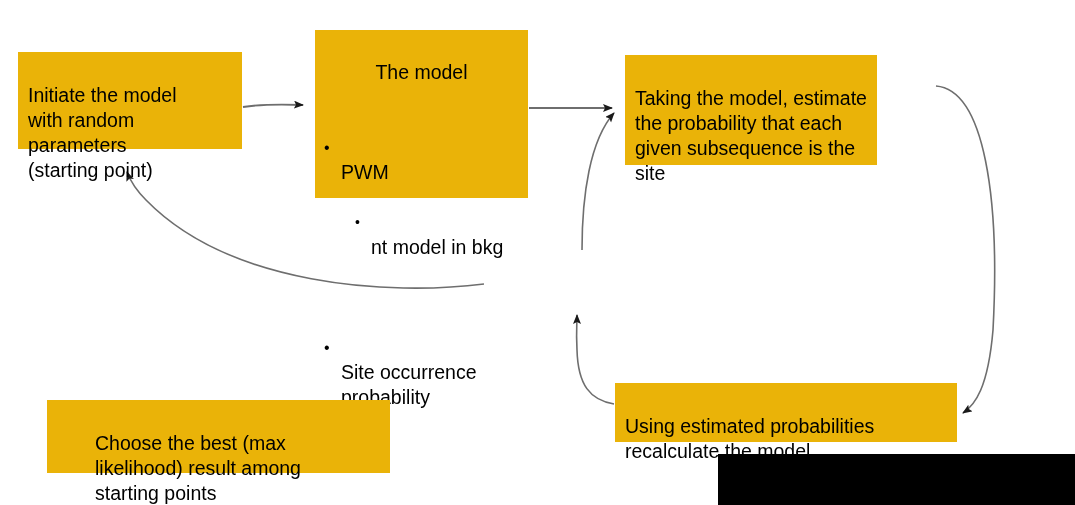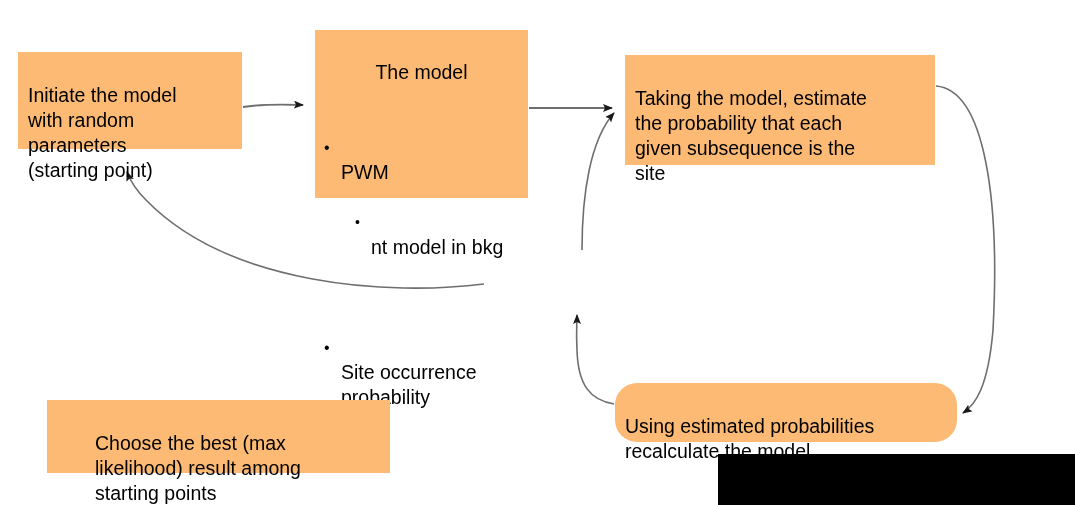--- a/index.html
+++ b/index.html
@@ -19,21 +19,21 @@
   .edges {
     position: absolute;
     left: 0;
     top: 0;
     width: 1075px;
     height: 505px;
     pointer-events: none;
   }
   .node {
     position: absolute;
-    background: #fdba74;
+    background: #eab308;
     color: #000000;
     font-family: "Liberation Sans", sans-serif;
     font-size: 19.5px;
     line-height: 25px;
     box-sizing: border-box;
     padding: 6px 9px 6px 10px;
     white-space: pre-line;
   }
   .node.center-title {
     padding-top: 5px;
@@ -126,29 +126,29 @@
           </li>
         </ul>
       </li>
       <li>
         <span class="node-text">Site occurrence
 probability</span>
       </li>
     </ul>
   </div>
 
-  <div class="node" style="left:625px; top:55px; width:310px; height:110px;">
+  <div class="node" style="left:625px; top:55px; width:252px; height:110px;">
     <span class="node-text">Taking the model, estimate
 the probability that each
 given subsequence is the
 site</span>
   </div>
 
 
-  <div class="node" style="left:615px; top:383px; width:342px; height:59px;border-radius:22px;">
+  <div class="node" style="left:615px; top:383px; width:342px; height:59px;">
     <span class="node-text">Using estimated probabilities
 recalculate the model</span>
   </div>
 
   <div class="node" style="left:47px; top:400px; width:343px; height:73px;padding-left:48px;">
     <span class="node-text">Choose the best (max
 likelihood) result among
 starting points</span>
   </div>
 

